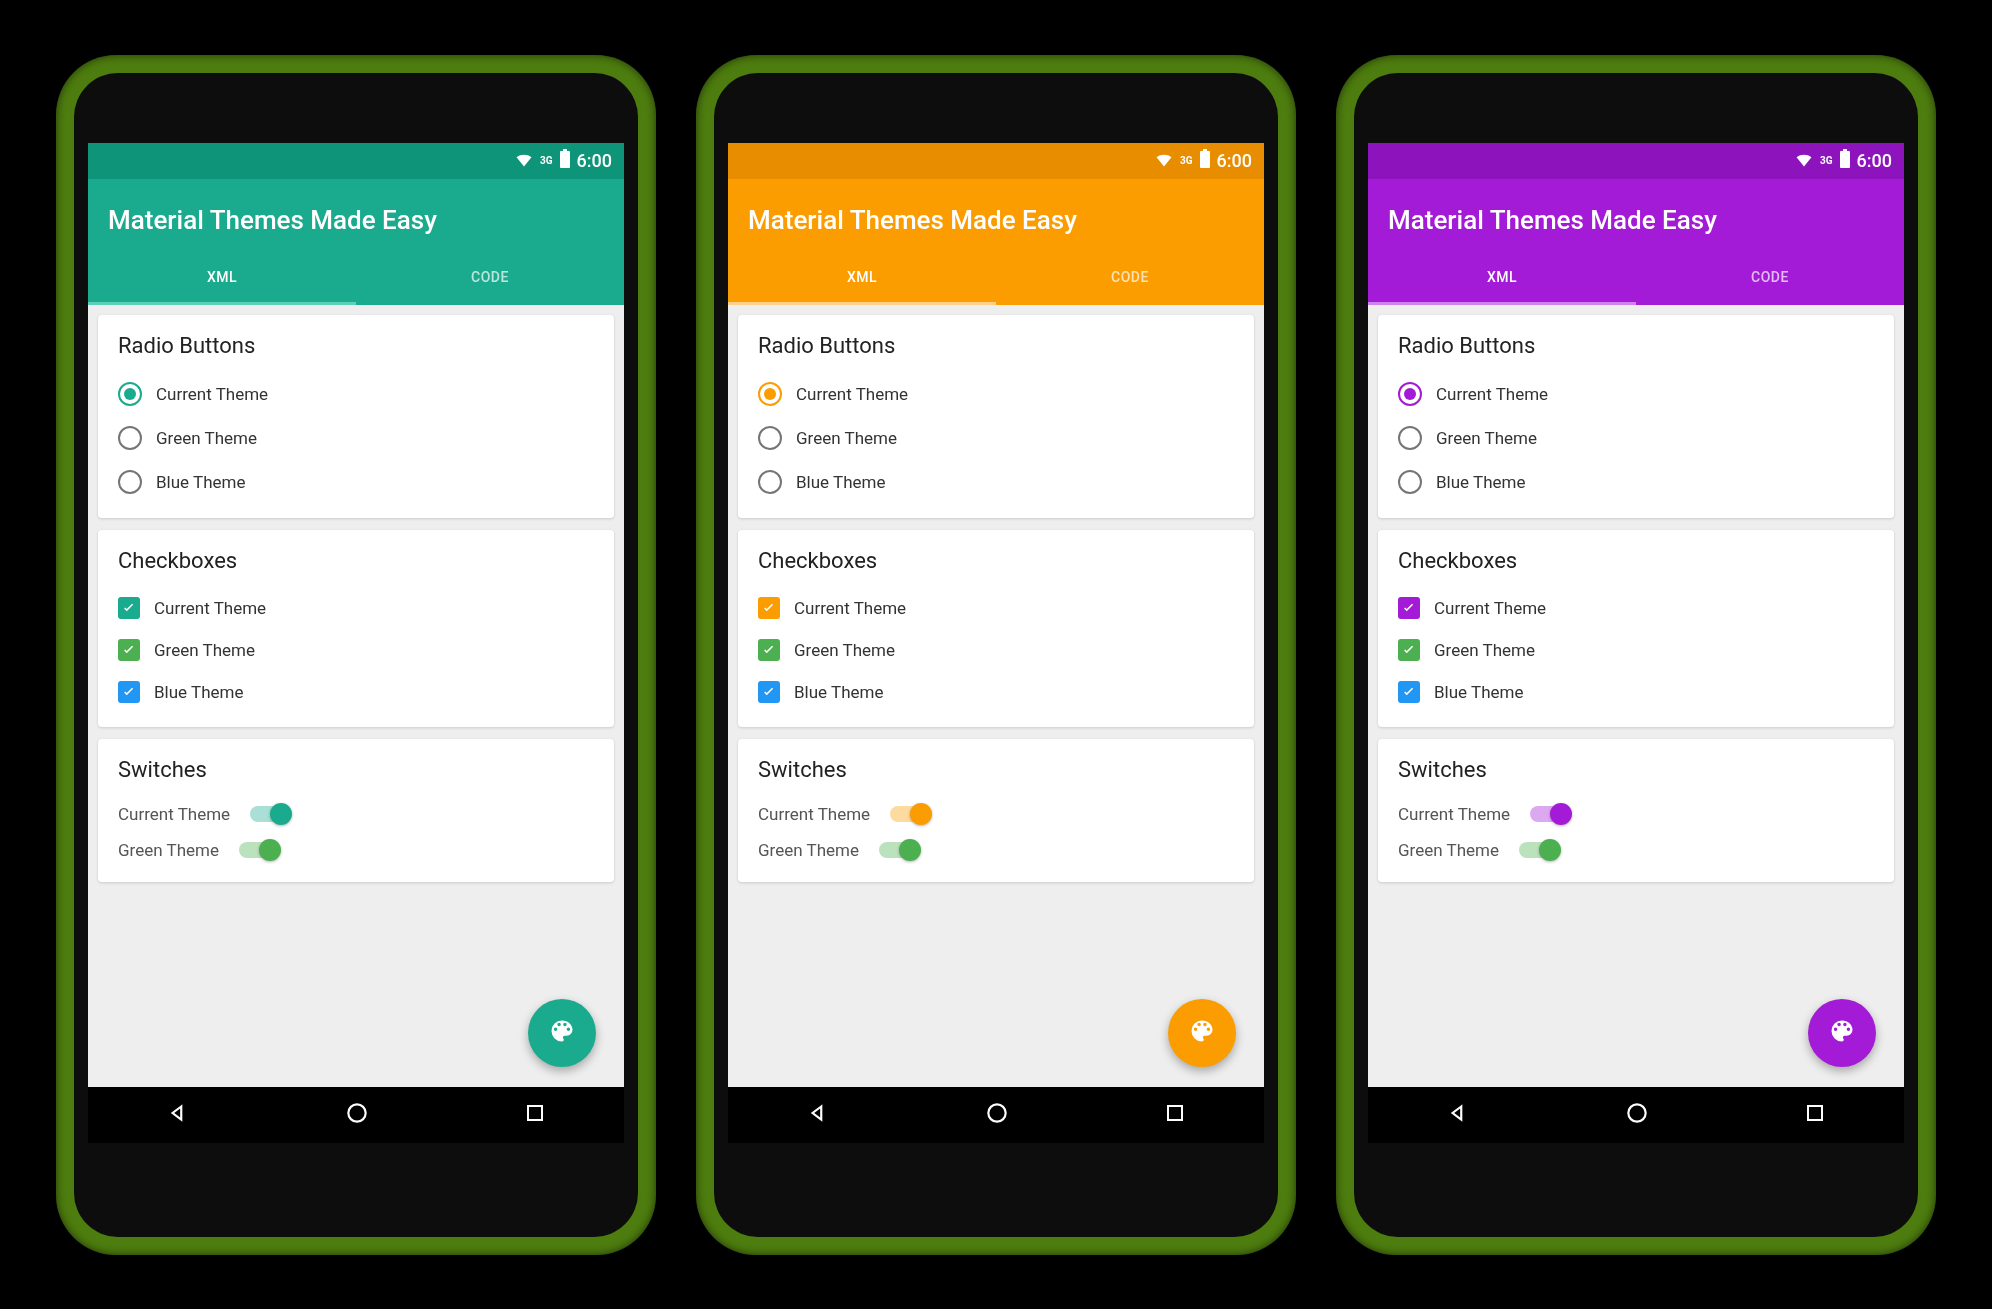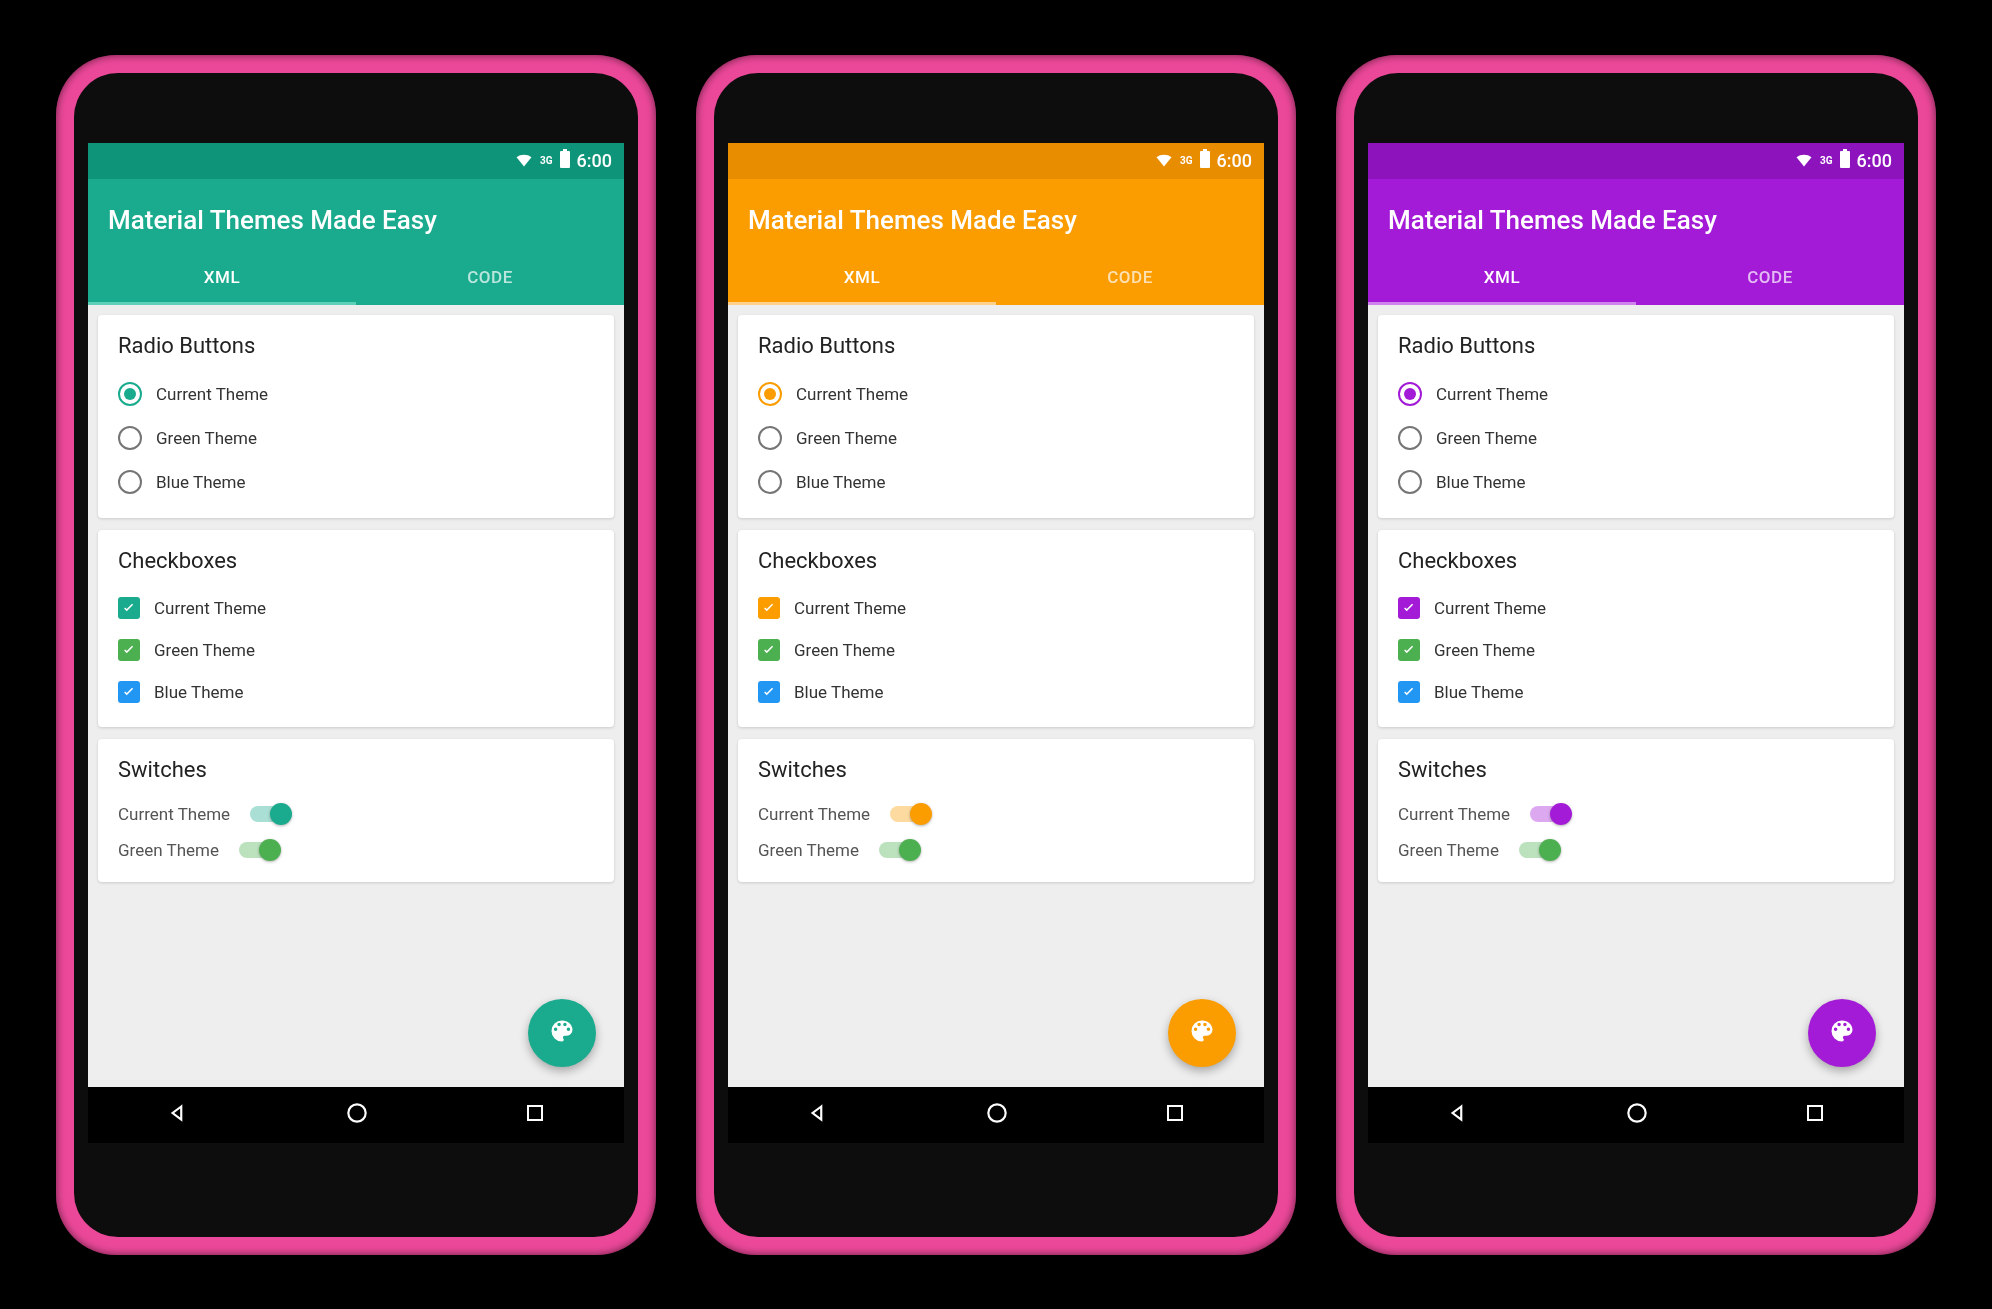--- a/index.html
+++ b/index.html
@@ -9,21 +9,21 @@
     width: 1992px;
     height: 1309px;
     display: flex;
     align-items: center;
     justify-content: center;
     gap: 40px;
   }
   .phone {
     width: 600px;
     height: 1200px;
-    background: #ec4899;
+    background: #4d7c0f;
     border-radius: 60px;
     padding: 18px;
     position: relative;
     box-shadow: inset 0 0 8px rgba(0,0,0,.6), 0 10px 30px rgba(0,0,0,.5);
   }
   .phone-inner {
     background: #0d0d0d;
     border-radius: 44px;
     height: 100%;
     padding: 70px 14px 60px;
@@ -71,21 +71,21 @@
   .tabs {
     display: flex;
     height: 52px;
   }
   .tab {
     flex: 1;
     display: flex;
     align-items: center;
     justify-content: center;
     color: rgba(255,255,255,.7);
-    font-size: 17px;
+    font-size: 14px;
     font-weight: 500;
     letter-spacing: .5px;
     border-bottom: 3px solid transparent;
     cursor: pointer;
   }
   .tab.active { color: #fff; }
   .content {
     background: #eee;
     padding: 10px;
     height: calc(100% - 36px - 78px - 52px - 56px);

